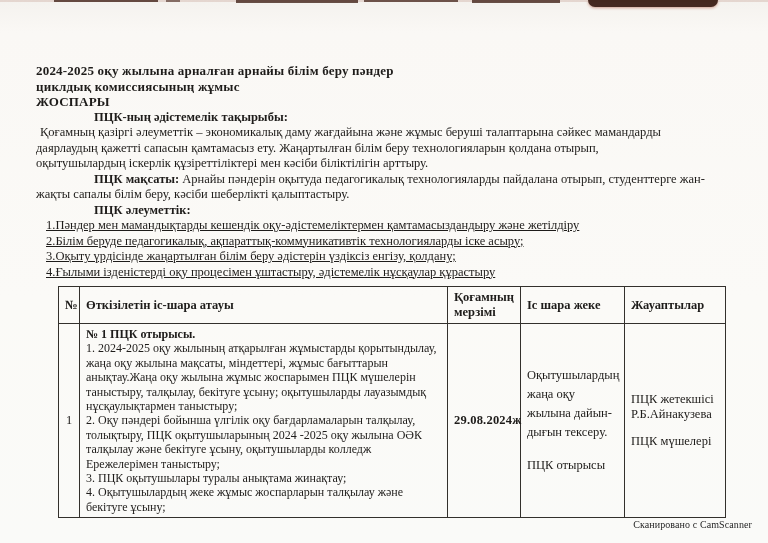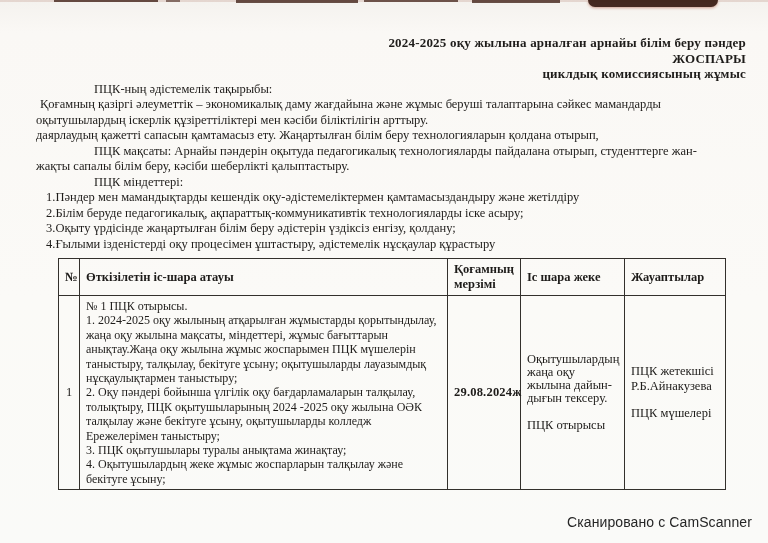--- a/index.html
+++ b/index.html
@@ -18,75 +18,75 @@
   .art { position:absolute; top:0; background:#44251c; }
   .art-1 { left:54px;  width:104px; height:2px; opacity:.8; }
   .art-2 { left:166px; width:14px;  height:2px; opacity:.6; }
   .art-3 { left:236px; width:122px; height:3px; opacity:.8; }
   .art-4 { left:364px; width:94px;  height:2px; opacity:.75; }
   .art-5 { left:472px; width:88px;  height:3px; opacity:.8; }
   .art-6 { left:588px; width:130px; height:7px; border-radius:0 0 12px 12px; background:#3c1f16; opacity:.95;
            box-shadow:0 1px 3px rgba(170,80,55,.55); }
 
   .doc { position:absolute; left:36px; right:22px; top:35px; font-size:12.5px; line-height:15.5px; }
-  .title-block { text-align:right; font-weight:bold; font-size:13px; line-height:15.5px; letter-spacing:.2px; }
+  .title-block { text-align:left; font-weight:bold; font-size:13px; line-height:15.5px; letter-spacing:.2px;margin-top:28px; }
   .h-indent { text-indent:58px; }
-  .bold { font-weight:normal; }
+  .bold { font-weight:bold; }
   .intro-line { padding-left:4px; }
-  .task-item { padding-left:10px; }
+  .task-item { padding-left:10px;text-decoration:underline; }
   .plan-table { border-collapse:collapse; table-layout:fixed; width:667px; margin:6px 0 0 22px;
                 font-size:12.5px; line-height:15px; }
   .plan-table th, .plan-table td { border:1px solid #33302c; padding:3px 6px; vertical-align:middle; }
   .plan-table th { font-weight:bold; text-align:left; }
   .col-no{width:21px;} .col-event{width:368px;} .col-date{width:73px;} .col-type{width:104px;} .col-resp{width:101px;}
   .th-no { text-align:center; padding:3px 2px; }
   .th-row { height:29px; }
   .body-row { height:184px; }
   .cell-no { text-align:center; }
   .cell-event { vertical-align:top; padding:3px 8px 3px 8px; line-height:14.4px; font-size:12px; }
   .cell-date { font-weight:bold; letter-spacing:.2px; padding-left:4px;font-family:Liberation Serif, serif; }
-  .cell-type { line-height:13px; }
+  .cell-type { line-height:19px; }
   .cell-type .gap-after { margin-bottom:14px; }
   .cell-resp { vertical-align:top; padding-top:30px; line-height:15.2px; }
   .cell-resp .gap-after { margin-bottom:12px; }
   .scan-note {
     position:absolute; right:16px; bottom:13px;
-    font-family:Liberation Sans, sans-serif;
-    font-size:14px; color:#262626; letter-spacing:.1px;
+    font-family:Liberation Serif, serif;
+    font-size:10px; color:#262626; letter-spacing:.1px;
   }
 </style>
 </head>
 <body>
 
 <div class="page">
   <div class="top-tint"></div>
   <div class="art art-1"></div>
   <div class="art art-2"></div>
   <div class="art art-3"></div>
   <div class="art art-4"></div>
   <div class="art art-5"></div>
   <div class="art art-6"></div>
 
   <div class="doc">
 
     <div class="title-block">
       <div>2024-2025 оқу жылына арналған арнайы білім беру пәндер</div>
+      <div>циклдық  комиссиясының жұмыс</div>
       <div>ЖОСПАРЫ</div>
-      <div>циклдық  комиссиясының жұмыс</div>
     </div>
 
     <div class="h-indent bold">ПЦК-ның әдістемелік тақырыбы:</div>
     <div class="intro-line">Қоғамның қазіргі әлеуметтік – экономикалық даму жағдайына және жұмыс беруші талаптарына сәйкес мамандарды</div>
+    <div>даярлаудың қажетті сапасын қамтамасыз ету. Жаңартылған білім беру технологияларын қолдана отырып,</div>
     <div>оқытушылардың іскерлік құзіреттіліктері мен кәсіби біліктілігін арттыру.</div>
-    <div>даярлаудың қажетті сапасын қамтамасыз ету. Жаңартылған білім беру технологияларын қолдана отырып,</div>
 
     <div class="h-indent"><span class="bold">ПЦК мақсаты:</span><span> Арнайы пәндерін оқытуда педагогикалық технологияларды пайдалана отырып, студенттерге жан-</span></div>
     <div>жақты сапалы білім беру, кәсіби шеберлікті қалыптастыру.</div>
 
-    <div class="h-indent bold">ПЦК міндеттері:</div>
+    <div class="h-indent bold">ПЦК әлеуметтік:</div>
     <div class="task-item">1.Пәндер мен мамандықтарды кешендік оқу-әдістемеліктермен  қамтамасыздандыру және жетілдіру</div>
     <div class="task-item">2.Білім беруде педагогикалық, ақпараттық-коммуникативтік технологияларды іске асыру;</div>
     <div class="task-item">3.Оқыту үрдісінде жаңартылған білім беру әдістерін үздіксіз енгізу, қолдану;</div>
     <div class="task-item">4.Ғылыми ізденістерді оқу процесімен ұштастыру,  әдістемелік нұсқаулар құрастыру</div>
 
     <table class="plan-table">
       <colgroup>
         <col class="col-no">
           <col class="col-event">
           <col class="col-date">

